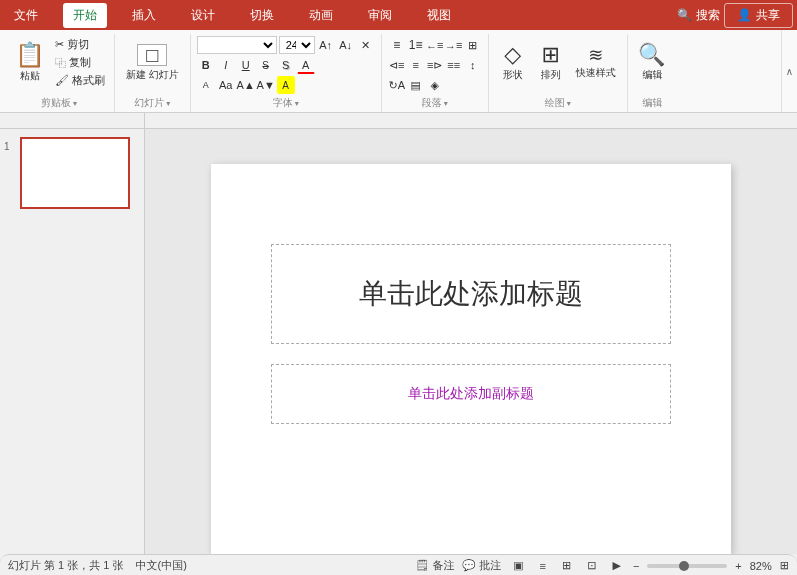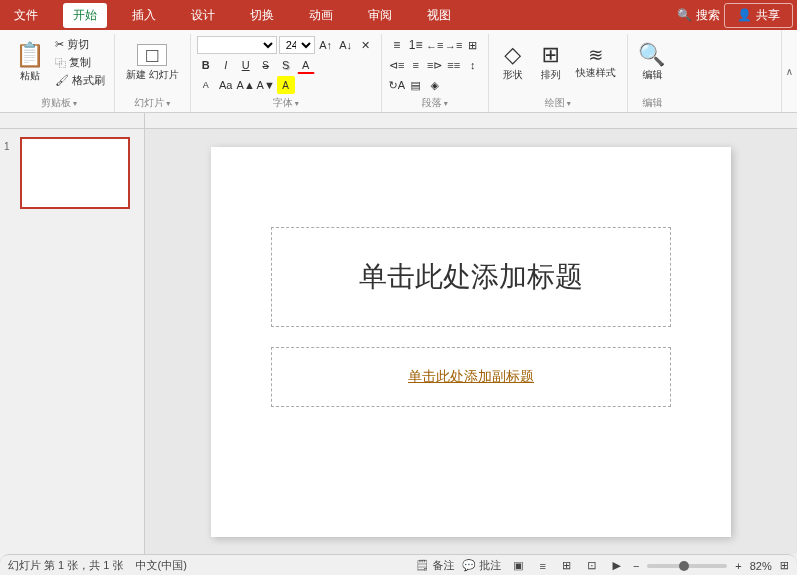--- a/index.html
+++ b/index.html
@@ -220,21 +220,21 @@
       background: white;
       border: 2px solid #c0392b;
       cursor: pointer;
     }
 
     
     .canvas-area {
       flex: 1;
       background: #e8e8e8;
       display: flex;
-      align-items: center;
+      align-items: flex-end;
       justify-content: center;
       position: relative;
       overflow: hidden;
     }
     .slide-canvas {
       width: 520px;
       height: 390px;
       background: white;
       box-shadow: 2px 2px 8px rgba(0,0,0,0.2);
       position: relative;
@@ -263,22 +263,21 @@
       width: 400px;
       height: 60px;
       border: 1px dashed #aaa;
       display: flex;
       align-items: center;
       justify-content: center;
       cursor: text;
     }
     .subtitle-text {
       font-size: 14px;
-      color: #a16207;
-      text-decoration: underline;
+      color: #a21caf;
     }
 
     
     .status-bar {
       height: 22px;
       background: #f0f0f0;
       border-top: 1px solid #ccc;
       display: flex;
       align-items: center;
       padding: 0 8px;

